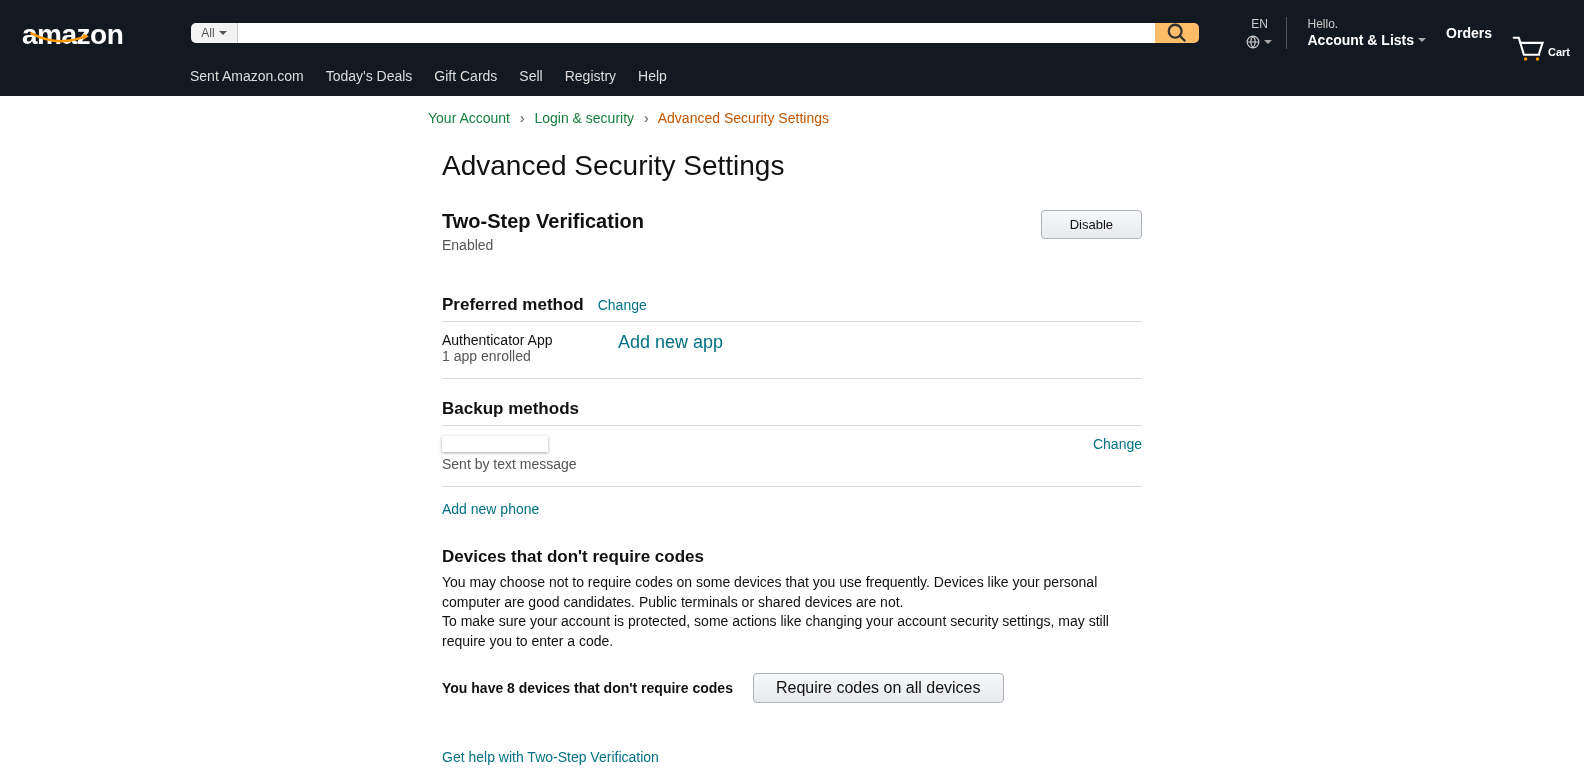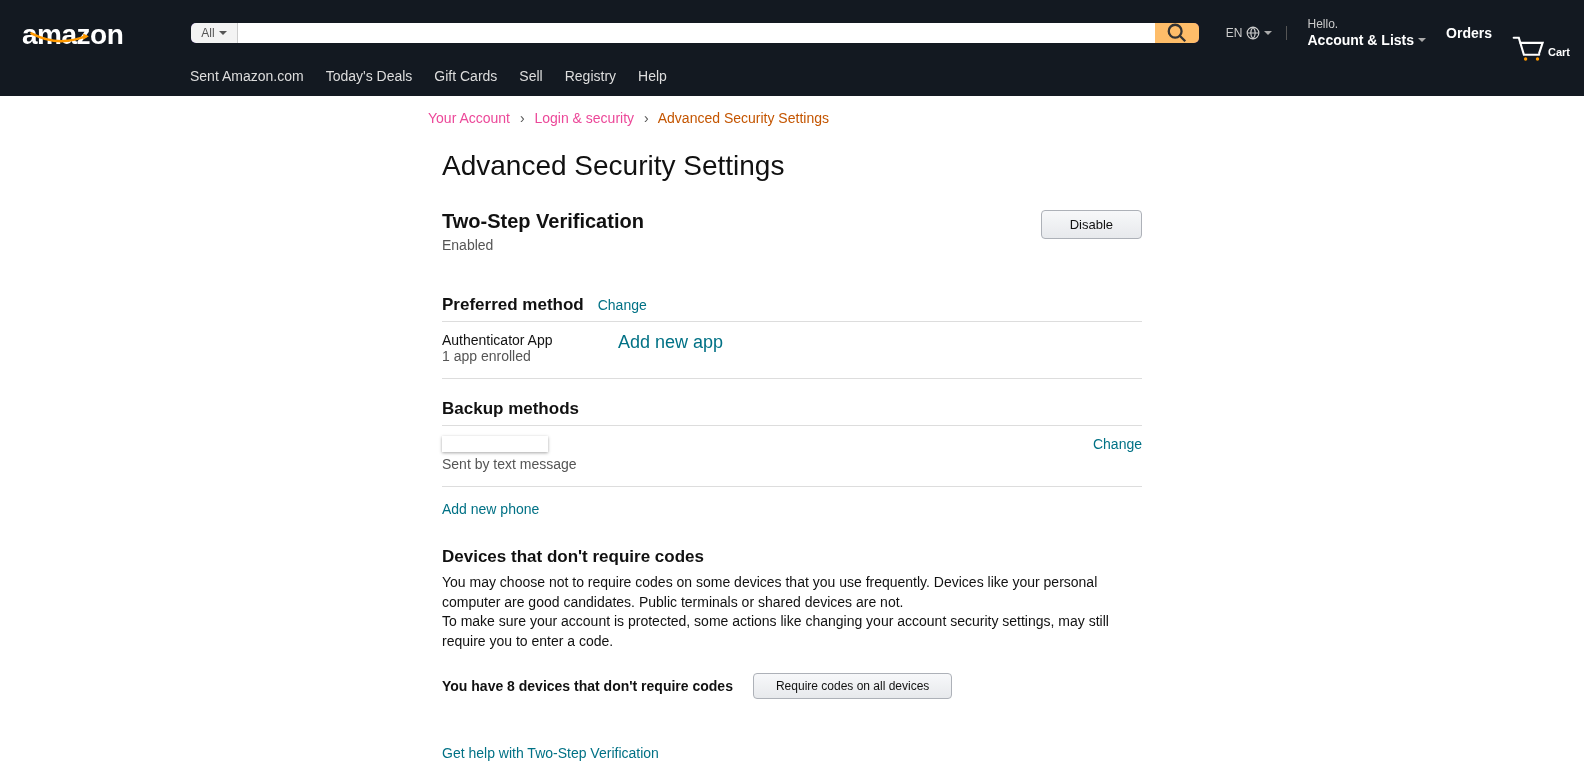--- a/index.html
+++ b/index.html
@@ -12,33 +12,33 @@
   .logo-text { font-size: 28px; font-weight: 700; letter-spacing: -0.5px; line-height: 1; }
   .logo-arrow { position: absolute; bottom: 5px; left: 16px; width: 70px; height: 14px; }
   .search-wrap { display: flex; flex: 1; max-width: 1008px; height: 20px; border-radius: 5px; overflow: hidden; background: #4c1d95; }
   .search-cat { background: #f3f3f3; color: #555; border: none; border-right: 1px solid #ccc; padding: 0 10px; font-size: 12px; display: flex; align-items: center; gap: 4px; cursor: pointer; }
   .search-input { flex: 1; border: none; outline: none; padding: 0 10px; font-size: 15px; }
   .search-btn { width: 44px; background: #febd69; border: none; display: flex; align-items: center; justify-content: center; cursor: pointer; }
   .nav-right { display: flex; align-items: center; gap: 20px; margin-left: auto; padding-left: 20px; }
   .nav-block { line-height: 1.2; cursor: pointer; }
   .nav-small { font-size: 12px; color: #ccc; }
   .nav-big { font-size: 14px; font-weight: 700; color: #fff; display: flex; align-items: center; gap: 4px; }
-  .lang-block { display: flex; flex-direction: row; align-items: center; gap: 4px; cursor: pointer; border-right: 1px solid #555; padding-right: 14px; }
+  .lang-block { display: flex; flex-direction: column; align-items: center; gap: 4px; cursor: pointer; border-right: 1px solid #555; padding-right: 14px; }
   .lang-top { font-size: 12px; color: #ccc; }
   .lang-bot { display: flex; align-items: center; gap: 4px; color: #ccc; }
   .cart { display: flex; align-items: flex-end; gap: 2px; cursor: pointer; }
   .cart-text { font-weight: 700; font-size: 11px; padding-bottom: 4px; margin-top: 42px; }
 
   .nav-sub { display: flex; gap: 22px; padding: 8px 14px 12px 190px; font-size: 14px; }
   .nav-sub a { color: #ddd; text-decoration: none; cursor: pointer; }
 
   
   .container { max-width: 720px; margin: 0 auto; padding: 14px 10px 40px 10px; }
   .breadcrumb { font-size: 14px; margin-bottom: 24px; margin-left: -14px; }
-  .breadcrumb a { color: #ec4899; text-decoration: none; cursor: pointer; }
+  .breadcrumb a { color: #15803d; text-decoration: none; cursor: pointer; }
   .breadcrumb .sep { color: #555; margin: 0 6px; }
   .breadcrumb .current { color: #c45500; }
 
   h1 { font-size: 28px; font-weight: 400; margin-bottom: 28px; color: #111; }
   .section-row { display: flex; justify-content: space-between; align-items: flex-start; }
   h2 { font-size: 20px; font-weight: 700; margin-bottom: 4px; }
   .status-text { color: #555; font-size: 14px; margin-bottom: 26px; }
 
   .btn { background: linear-gradient(#f7f8fa, #e7e9ec); border: 1px solid #adb1b8; border-radius: 4px; padding: 6px 28px; font-size: 13px; cursor: pointer; color: #111; }
 
@@ -186,18 +186,18 @@
   </div>
 
   <a class="link" style="display:inline-block; margin-top:14px;">Add new phone</a>
 
   <h3 style="display:block; margin-top:30px;">Devices that don't require codes</h3>
   <p class="devices-p">You may choose not to require codes on some devices that you use frequently. Devices like your personal computer are good candidates. Public terminals or shared devices are not.</p>
   <p class="devices-p" style="margin-top:0">To make sure your account is protected, some actions like changing your account security settings, may still require you to enter a code.</p>
 
   <div class="devices-row">
     <span class="devices-count">You have 8 devices that don't require codes</span>
-    <button class="btn" style="padding:5px 22px; font-size:12px;">Require codes on all devices</button>
+    <button class="btn" style="padding:5px 22px; font-size:16px;">Require codes on all devices</button>
   </div>
 
   <a class="link help-link">Get help with Two-Step Verification</a>
 
 </div>
 
 </body></html>

